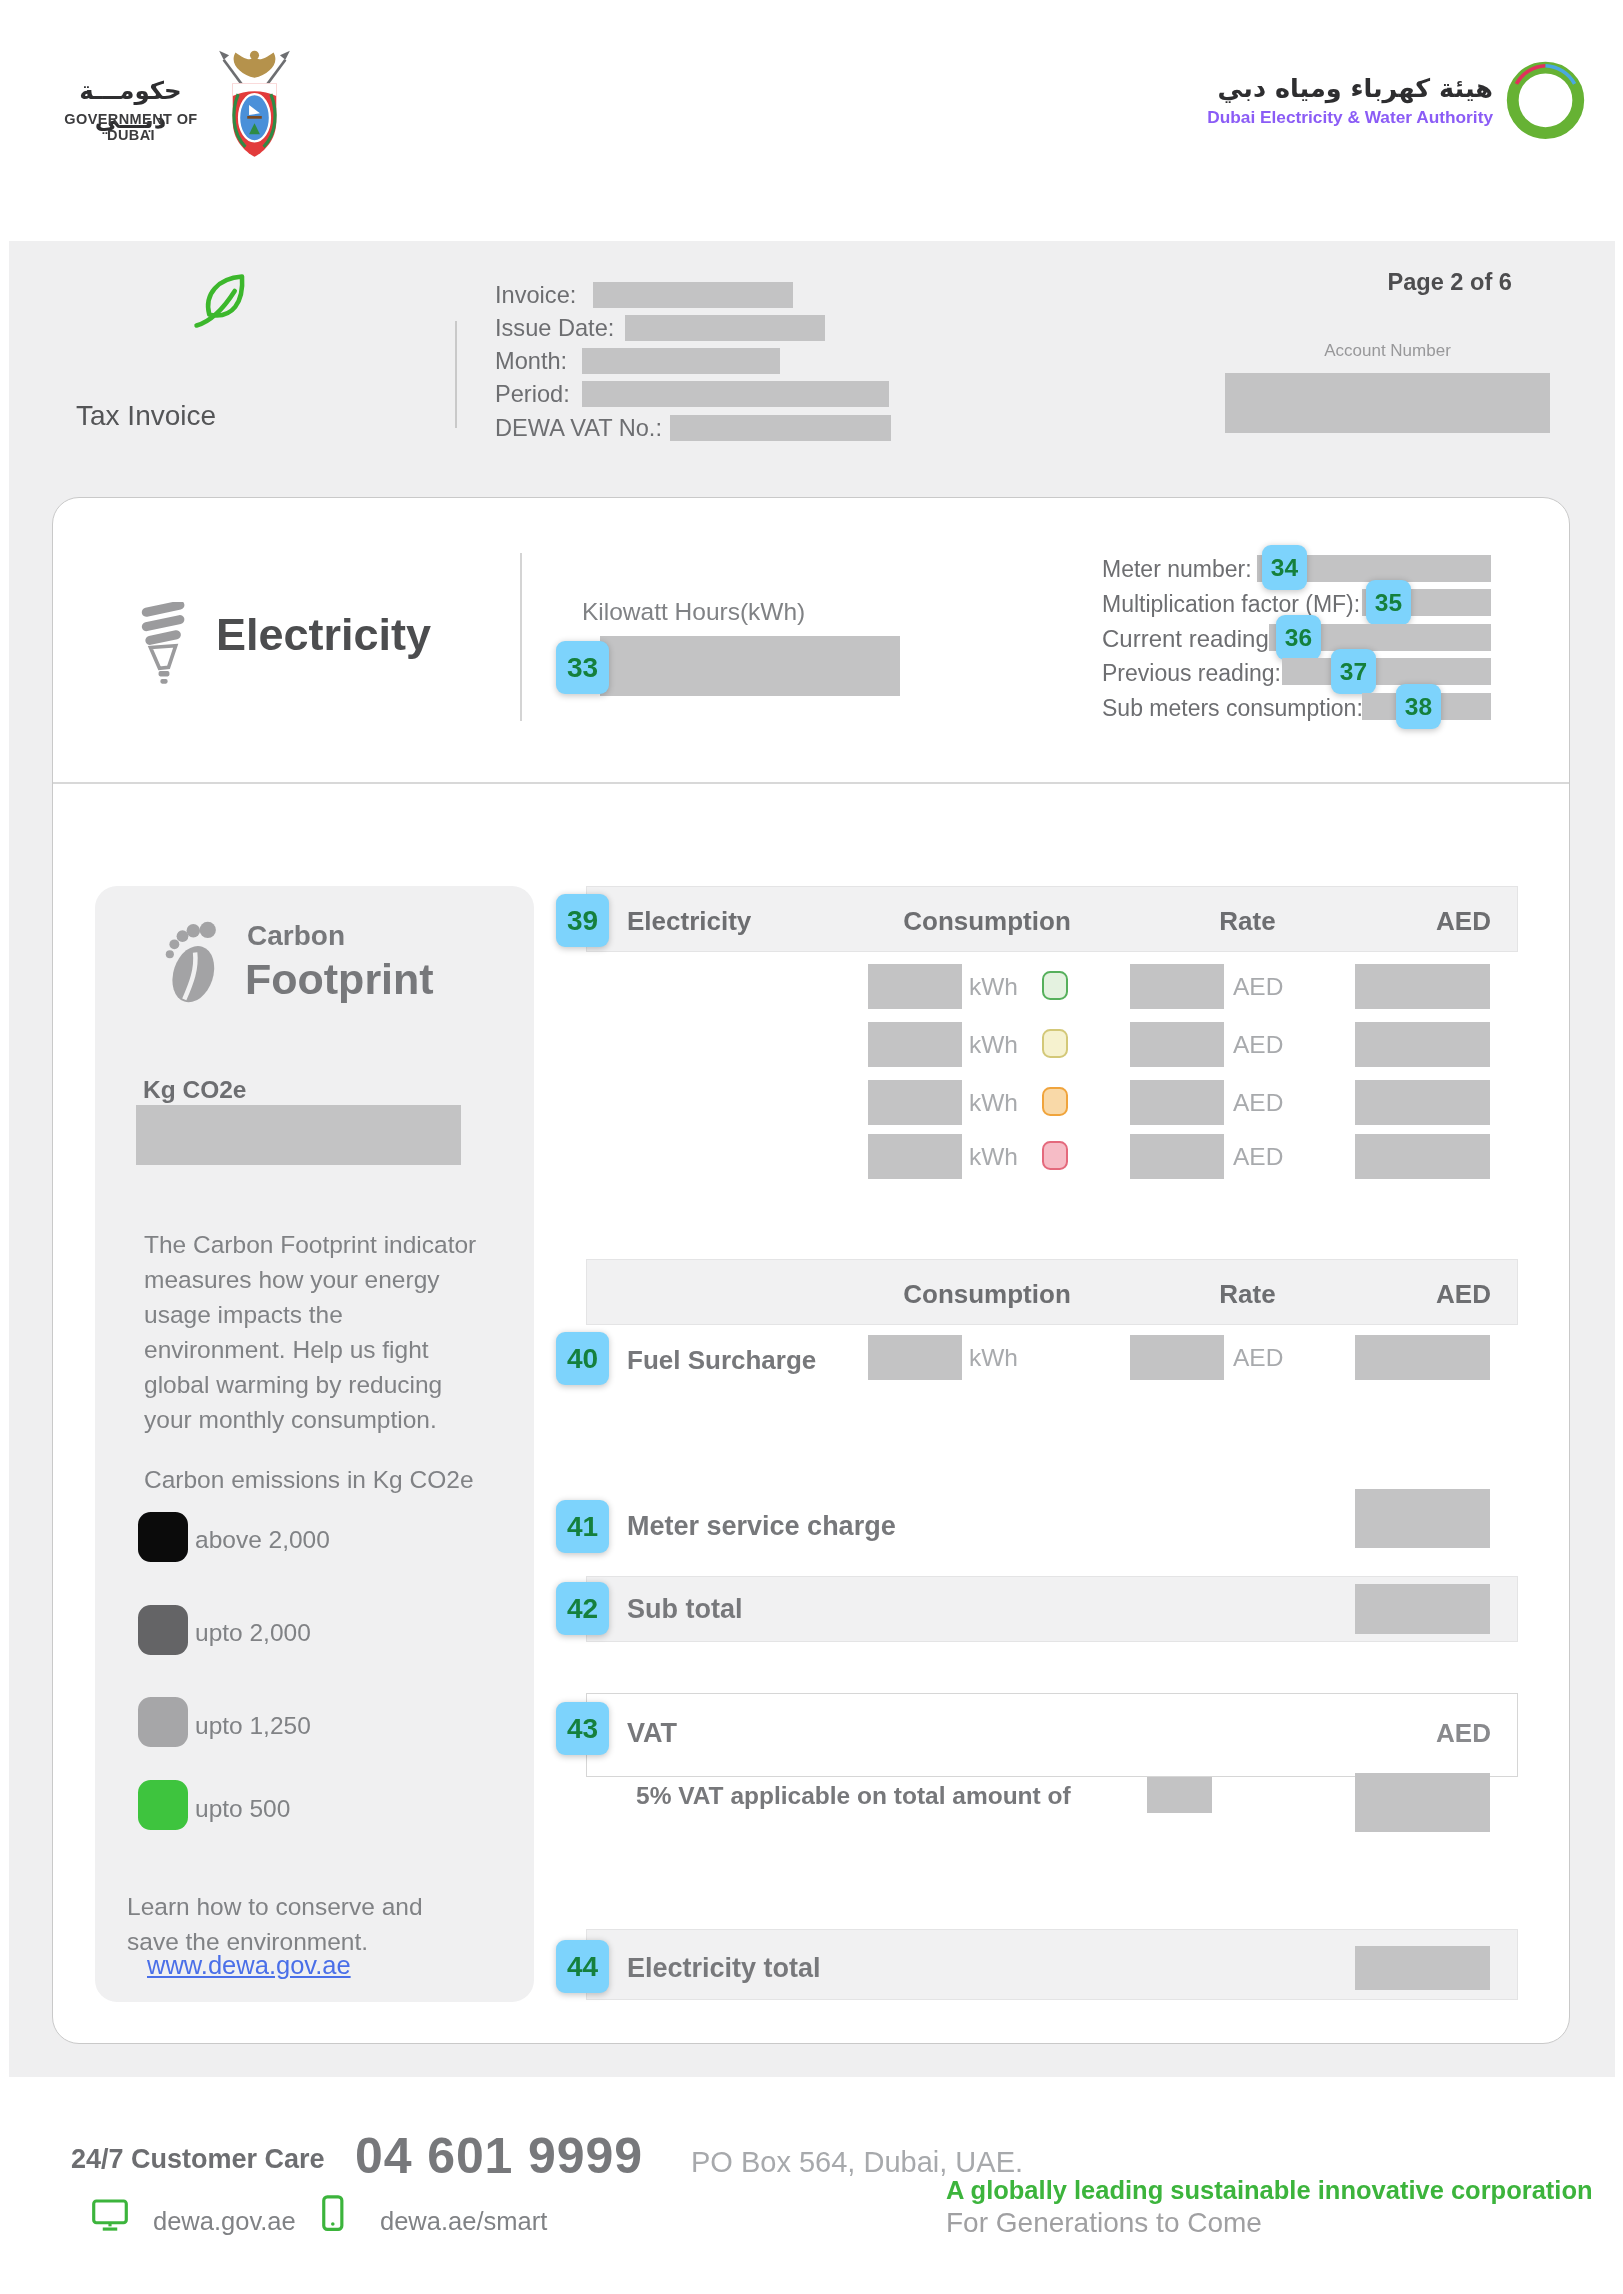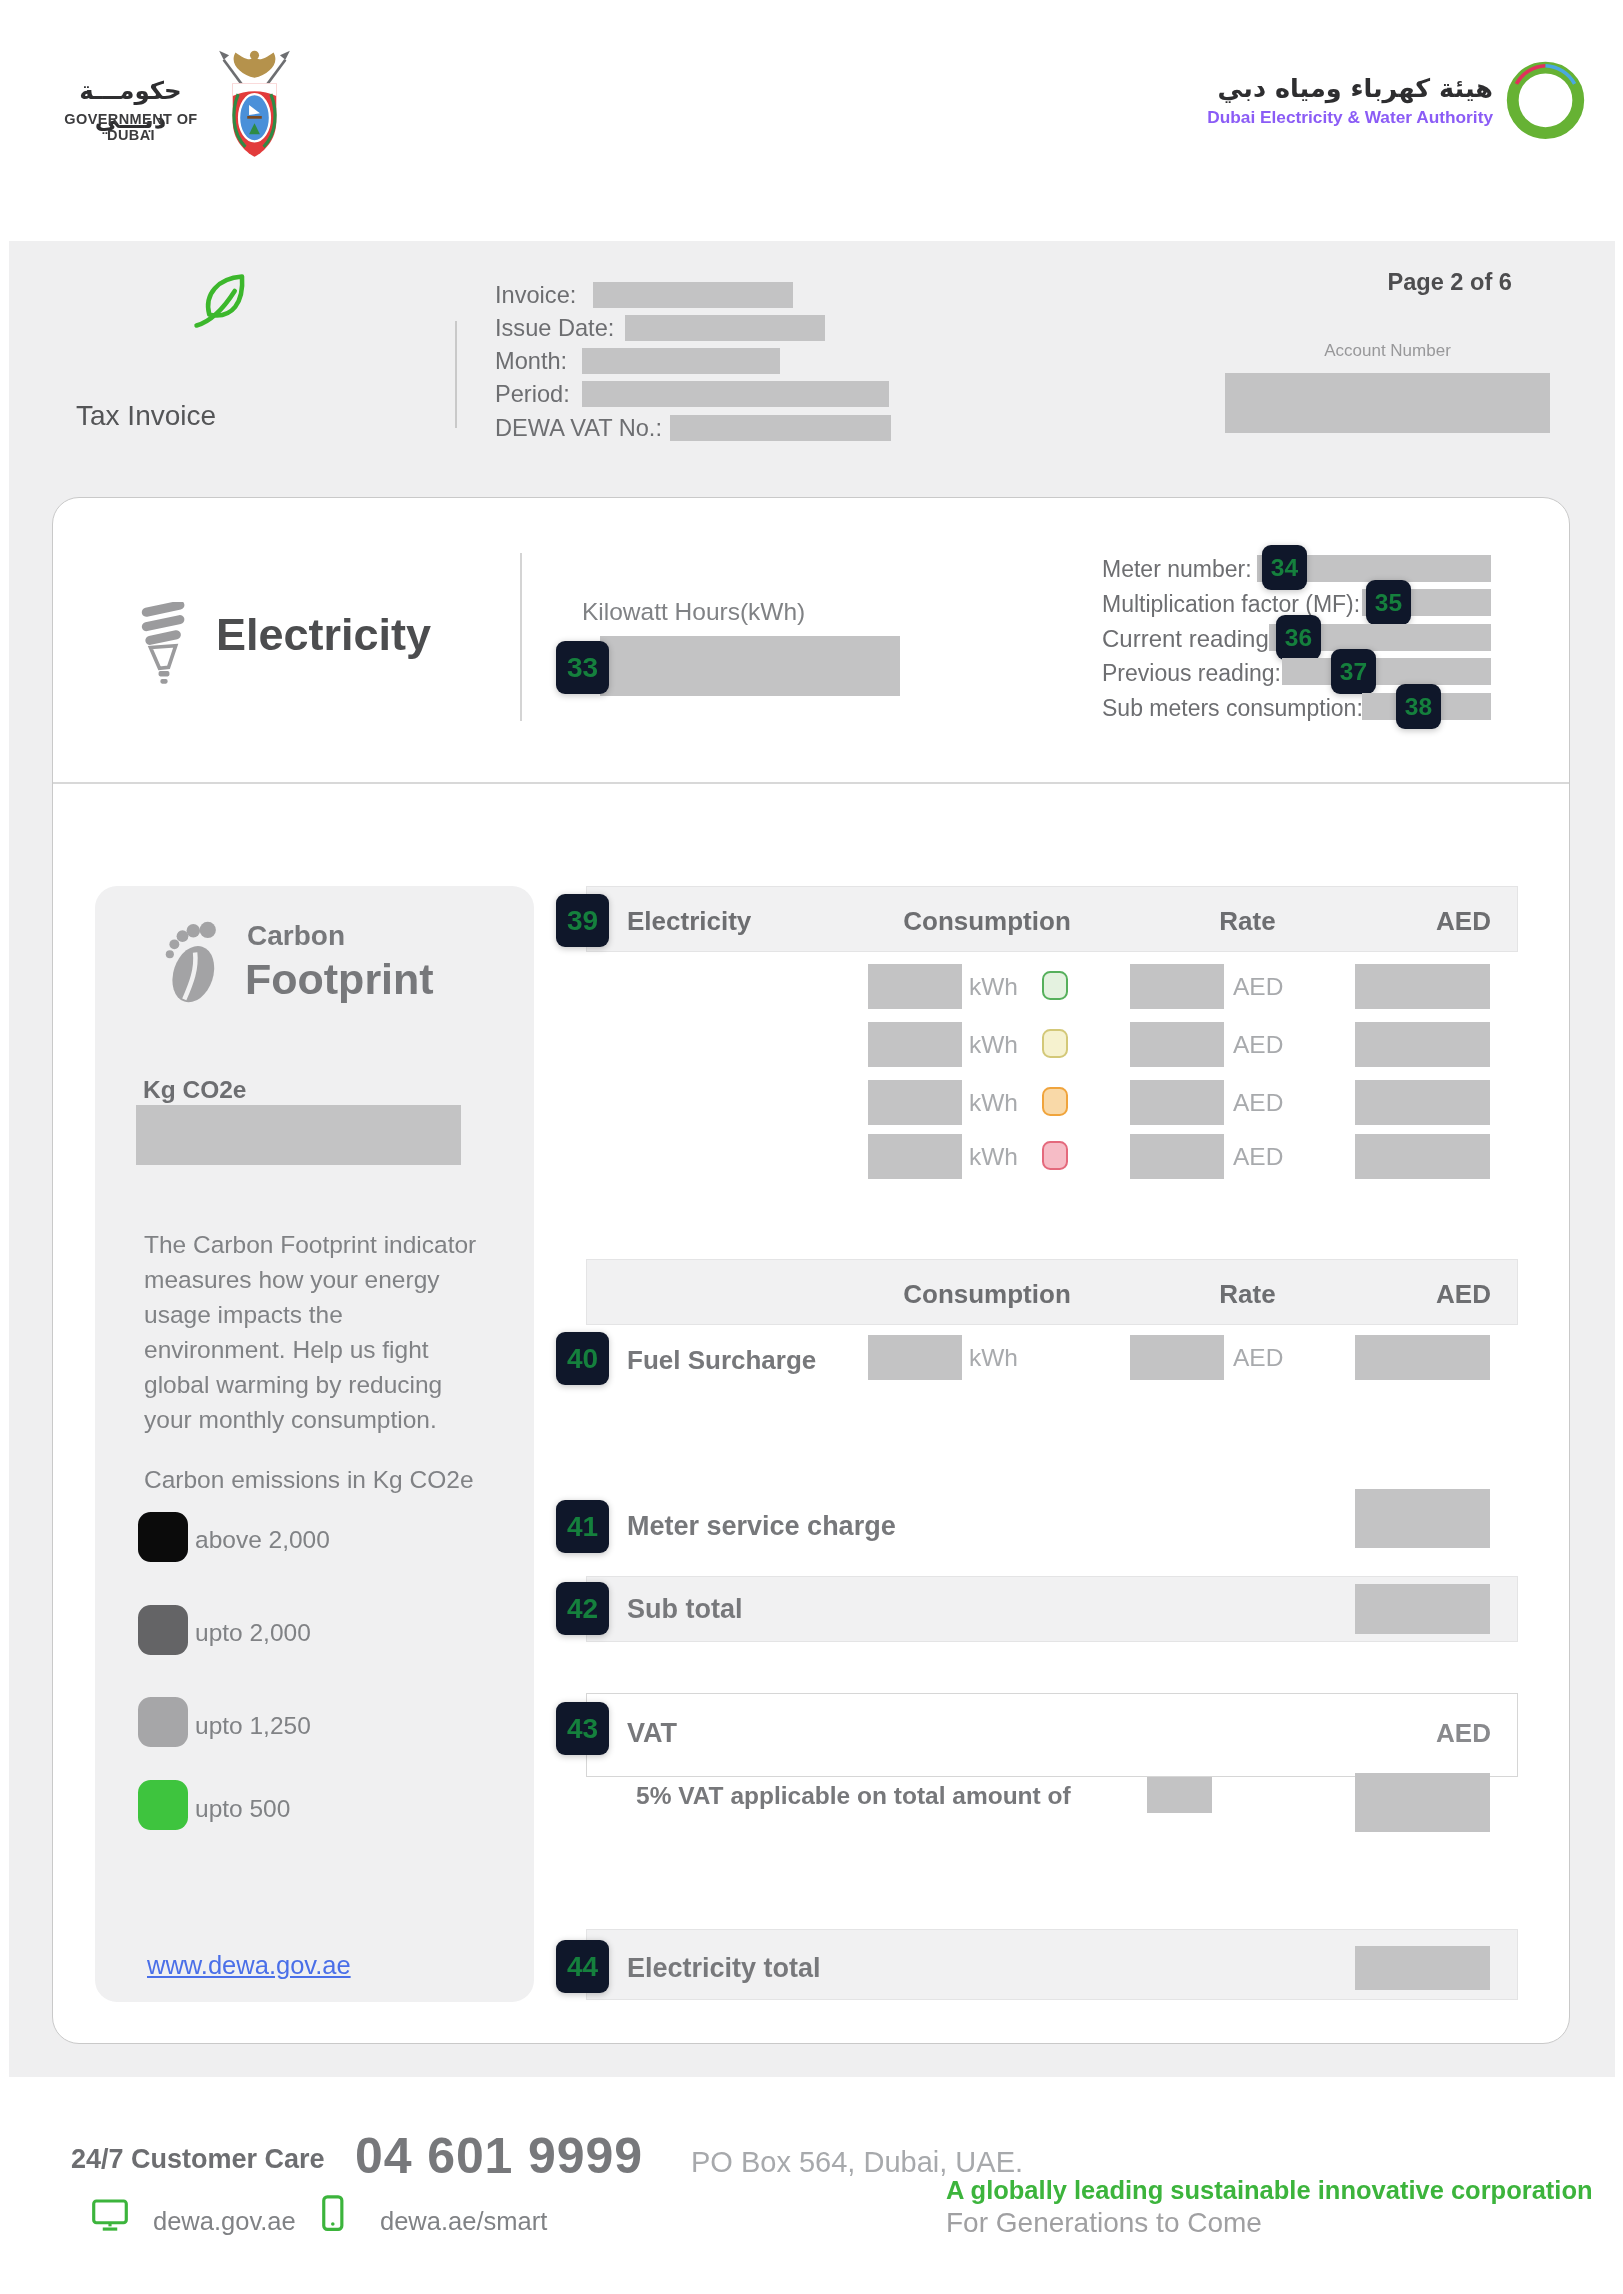--- a/index.html
+++ b/index.html
@@ -1,21 +1,21 @@
 <!DOCTYPE html>
 <html style="font-size:14.5px"><head>
 <meta charset="utf-8">
 <style>
   html,body{margin:0;padding:0;background:#fff;}
   #page{position:relative;width:1624px;height:2295px;background:#ffffff;overflow:hidden;
         font-family:"Liberation Sans","DejaVu Sans",sans-serif;color:#58595b;}
   .abs{position:absolute;}
   .ar{font-family:"DejaVu Sans",sans-serif;}
   .blk{position:absolute;background:#c3c3c4;}
-  .badge{position:absolute;background:#0f172a;border-radius:9px;box-shadow:0 1.8px 6.4px rgba(0,0,0,.22);
+  .badge{position:absolute;background:#7dd3fc;border-radius:9px;box-shadow:0 1.8px 6.4px rgba(0,0,0,.22);
          display:flex;align-items:center;justify-content:center;font-weight:bold;color:#15803d;}
   .band{position:absolute;background:#f1f1f2;border:0.9px solid #e4e4e5;box-sizing:border-box;}
   .chip{position:absolute;width:25.5px;height:29px;border-radius:8.2px;border:2.7px solid;box-sizing:border-box;}
   .lbl{position:absolute;color:#6d6e71;}
   .unit{position:absolute;color:#a8aaad;font-size:24.5px;}
   .hdrcell{position:absolute;font-weight:bold;color:#6d6e71;font-size:26px;}
   .legend-sq{position:absolute;width:50px;height:50px;border-radius:12.7px;}
   a{color:#4a6fe8;}
 </style>
 </head>
@@ -140,20 +140,21 @@
 
   <div class="legend-sq" style="left: 138px; top: 1512px; background-color: rgb(11, 11, 11);"></div>
   <div class="abs" style="left:195px;top:1526px;font-size:24.5px;color:#808285;">above 2,000</div>
   <div class="legend-sq" style="left: 138px; top: 1605px; background-color: rgb(100, 100, 102);"></div>
   <div class="abs" style="left:195px;top:1619px;font-size:24.5px;color:#808285;">upto 2,000</div>
   <div class="legend-sq" style="left: 138px; top: 1697px; background-color: rgb(166, 166, 168);"></div>
   <div class="abs" style="left:195px;top:1712px;font-size:24.5px;color:#808285;">upto 1,250</div>
   <div class="legend-sq" style="left: 138px; top: 1780px; background-color: rgb(62, 196, 62);"></div>
   <div class="abs" style="left:195px;top:1795px;font-size:24.5px;color:#808285;">upto 500</div>
 
+  <div class="abs" style="left:127px;top:1889px;width:332px;font-size:24.5px;line-height:35px;color:#808285;">Learn how to conserve and save the environment.</div>
   <a class="abs" href="#" style="left:147px;top:1951px;font-size:25.5px;color:#4a6fe8;text-decoration:underline;">www.dewa.gov.ae</a>
 
   <div class="band" style="left:586px;top:886px;width:932px;height:66px;"></div>
   <div class="hdrcell" style="left:627px;top:906px;">Electricity</div>
   <div class="hdrcell" style="left:896px;top:906px;width:182px;text-align:center;">Consumption</div>
   <div class="hdrcell" style="left:1202px;top:906px;width:91px;text-align:center;">Rate</div>
   <div class="hdrcell" style="left:1400px;top:906px;width:91px;text-align:right;">AED</div>
   <div class="badge" style="left:556px;top:894px;width:53px;height:53px;font-size:28px;">39</div>
 
   <div class="blk" style="left:868px;top:964px;width:94px;height:45px;"></div>

